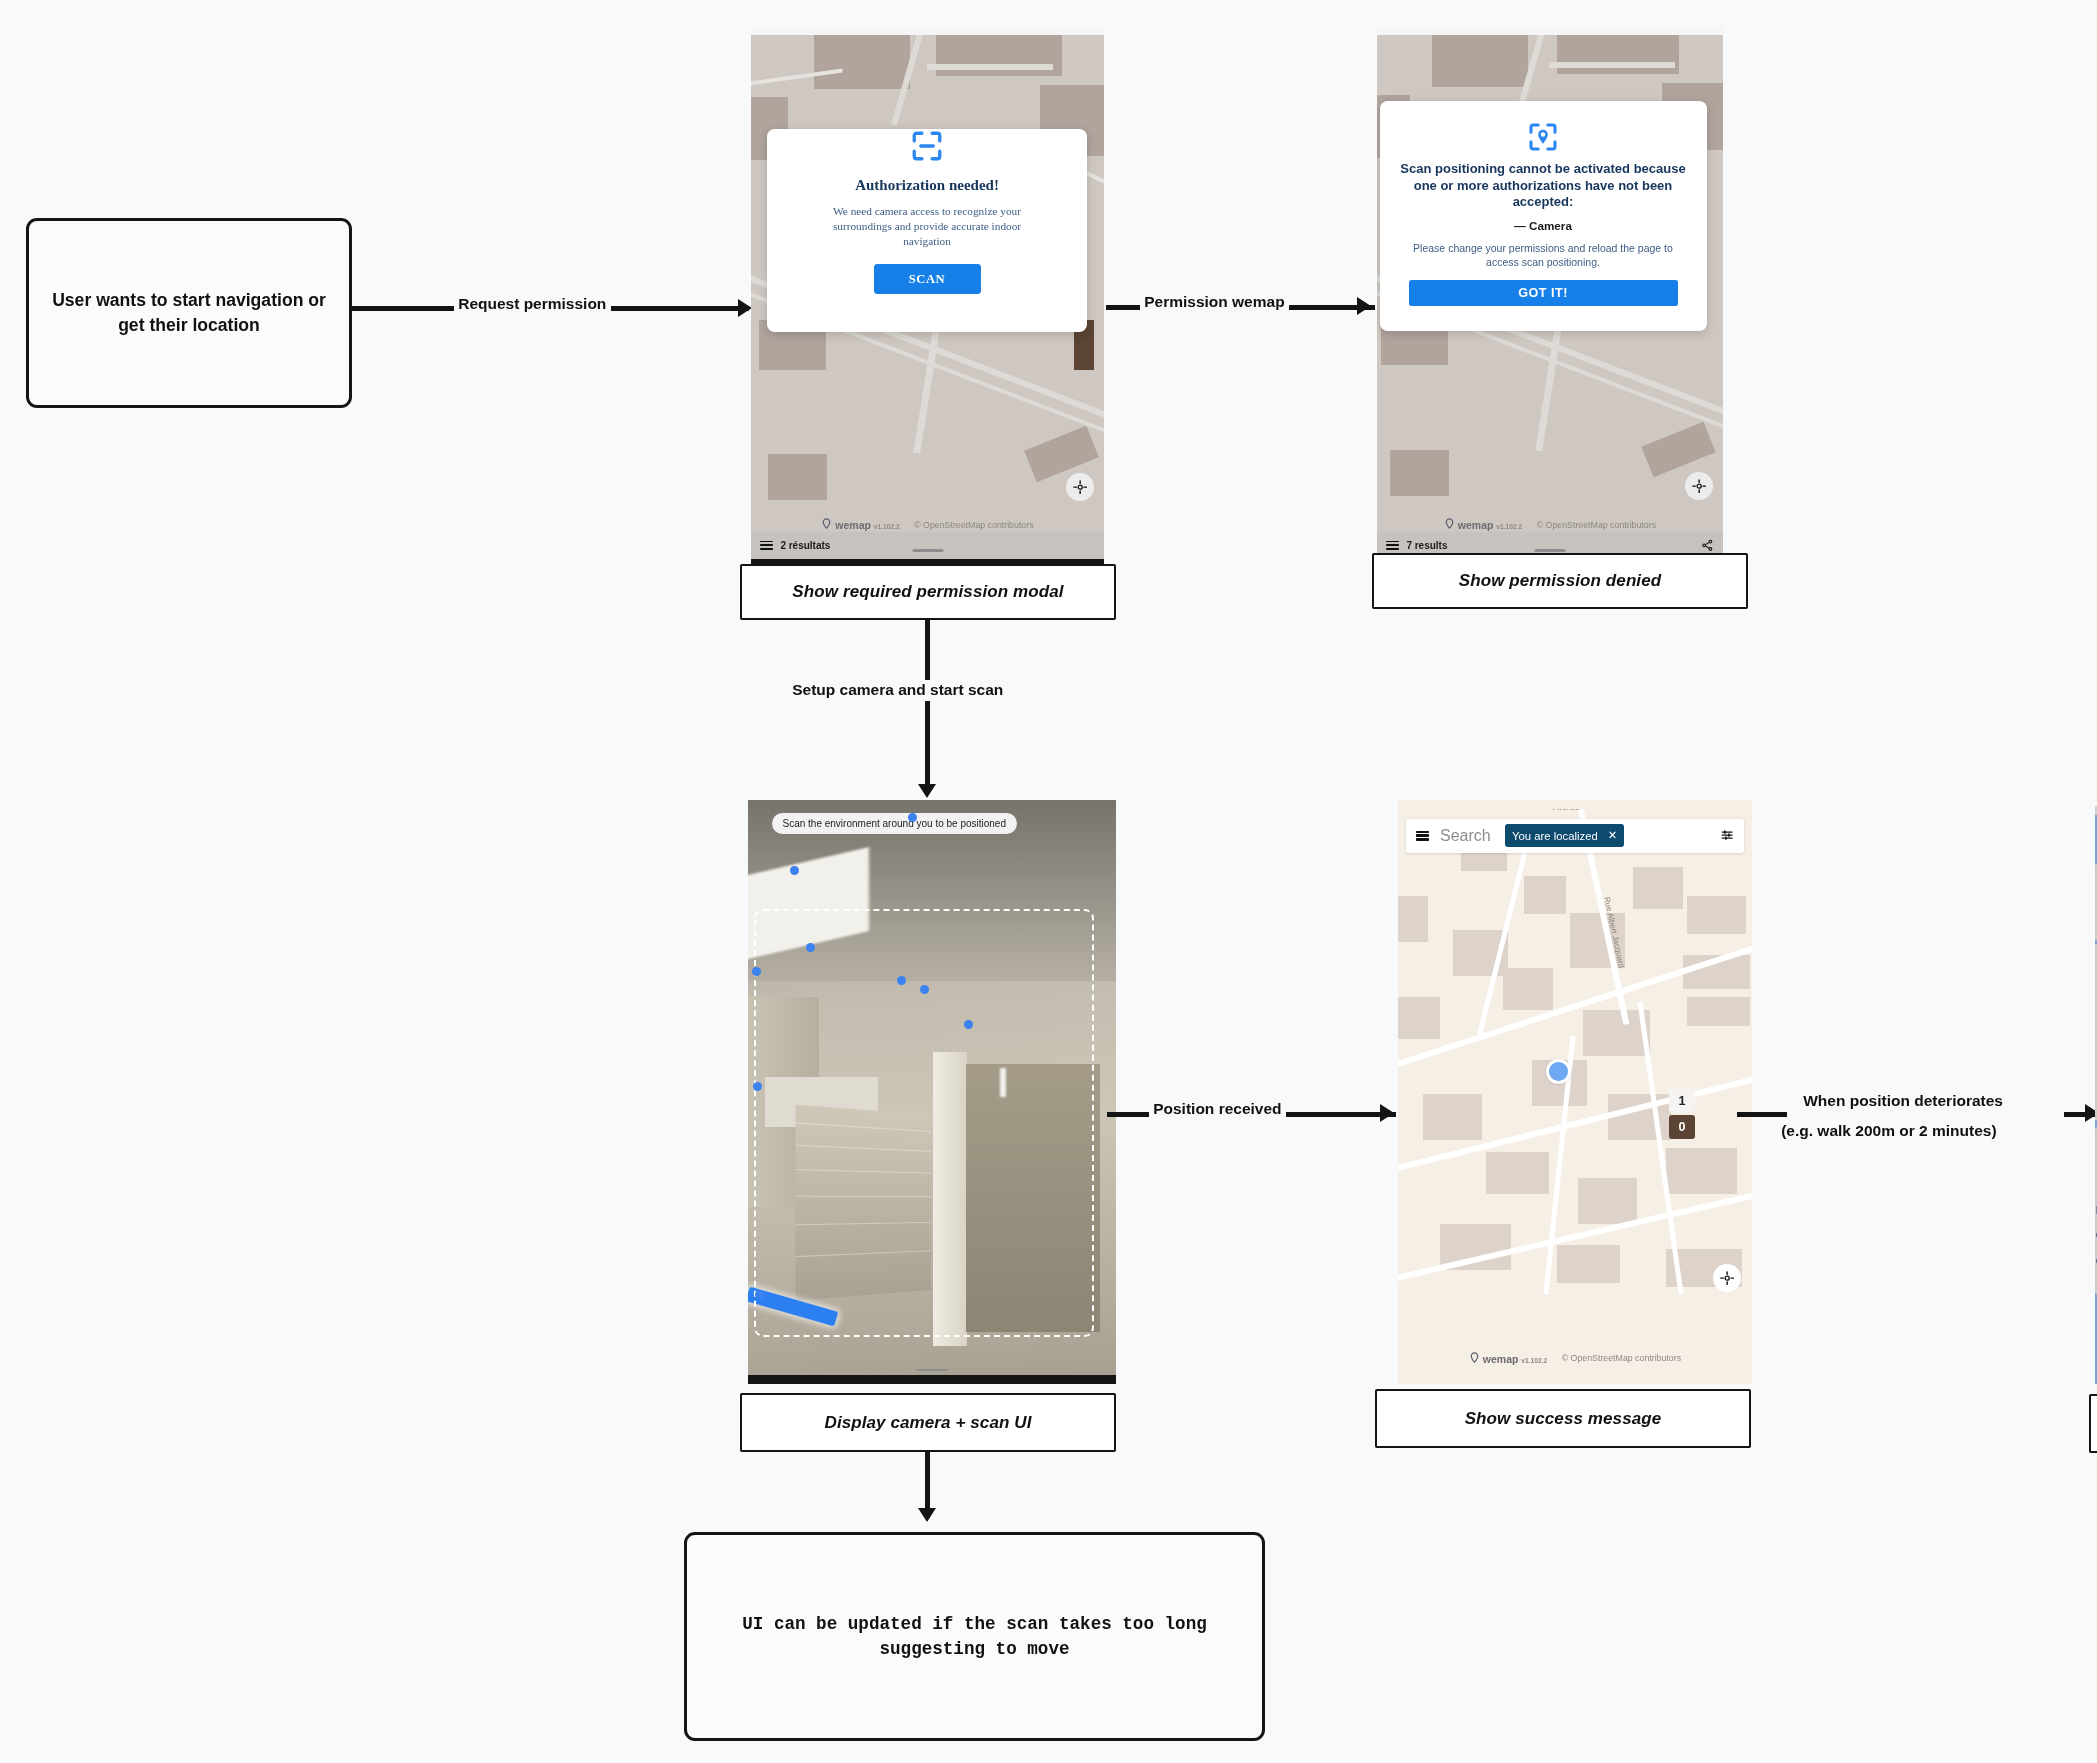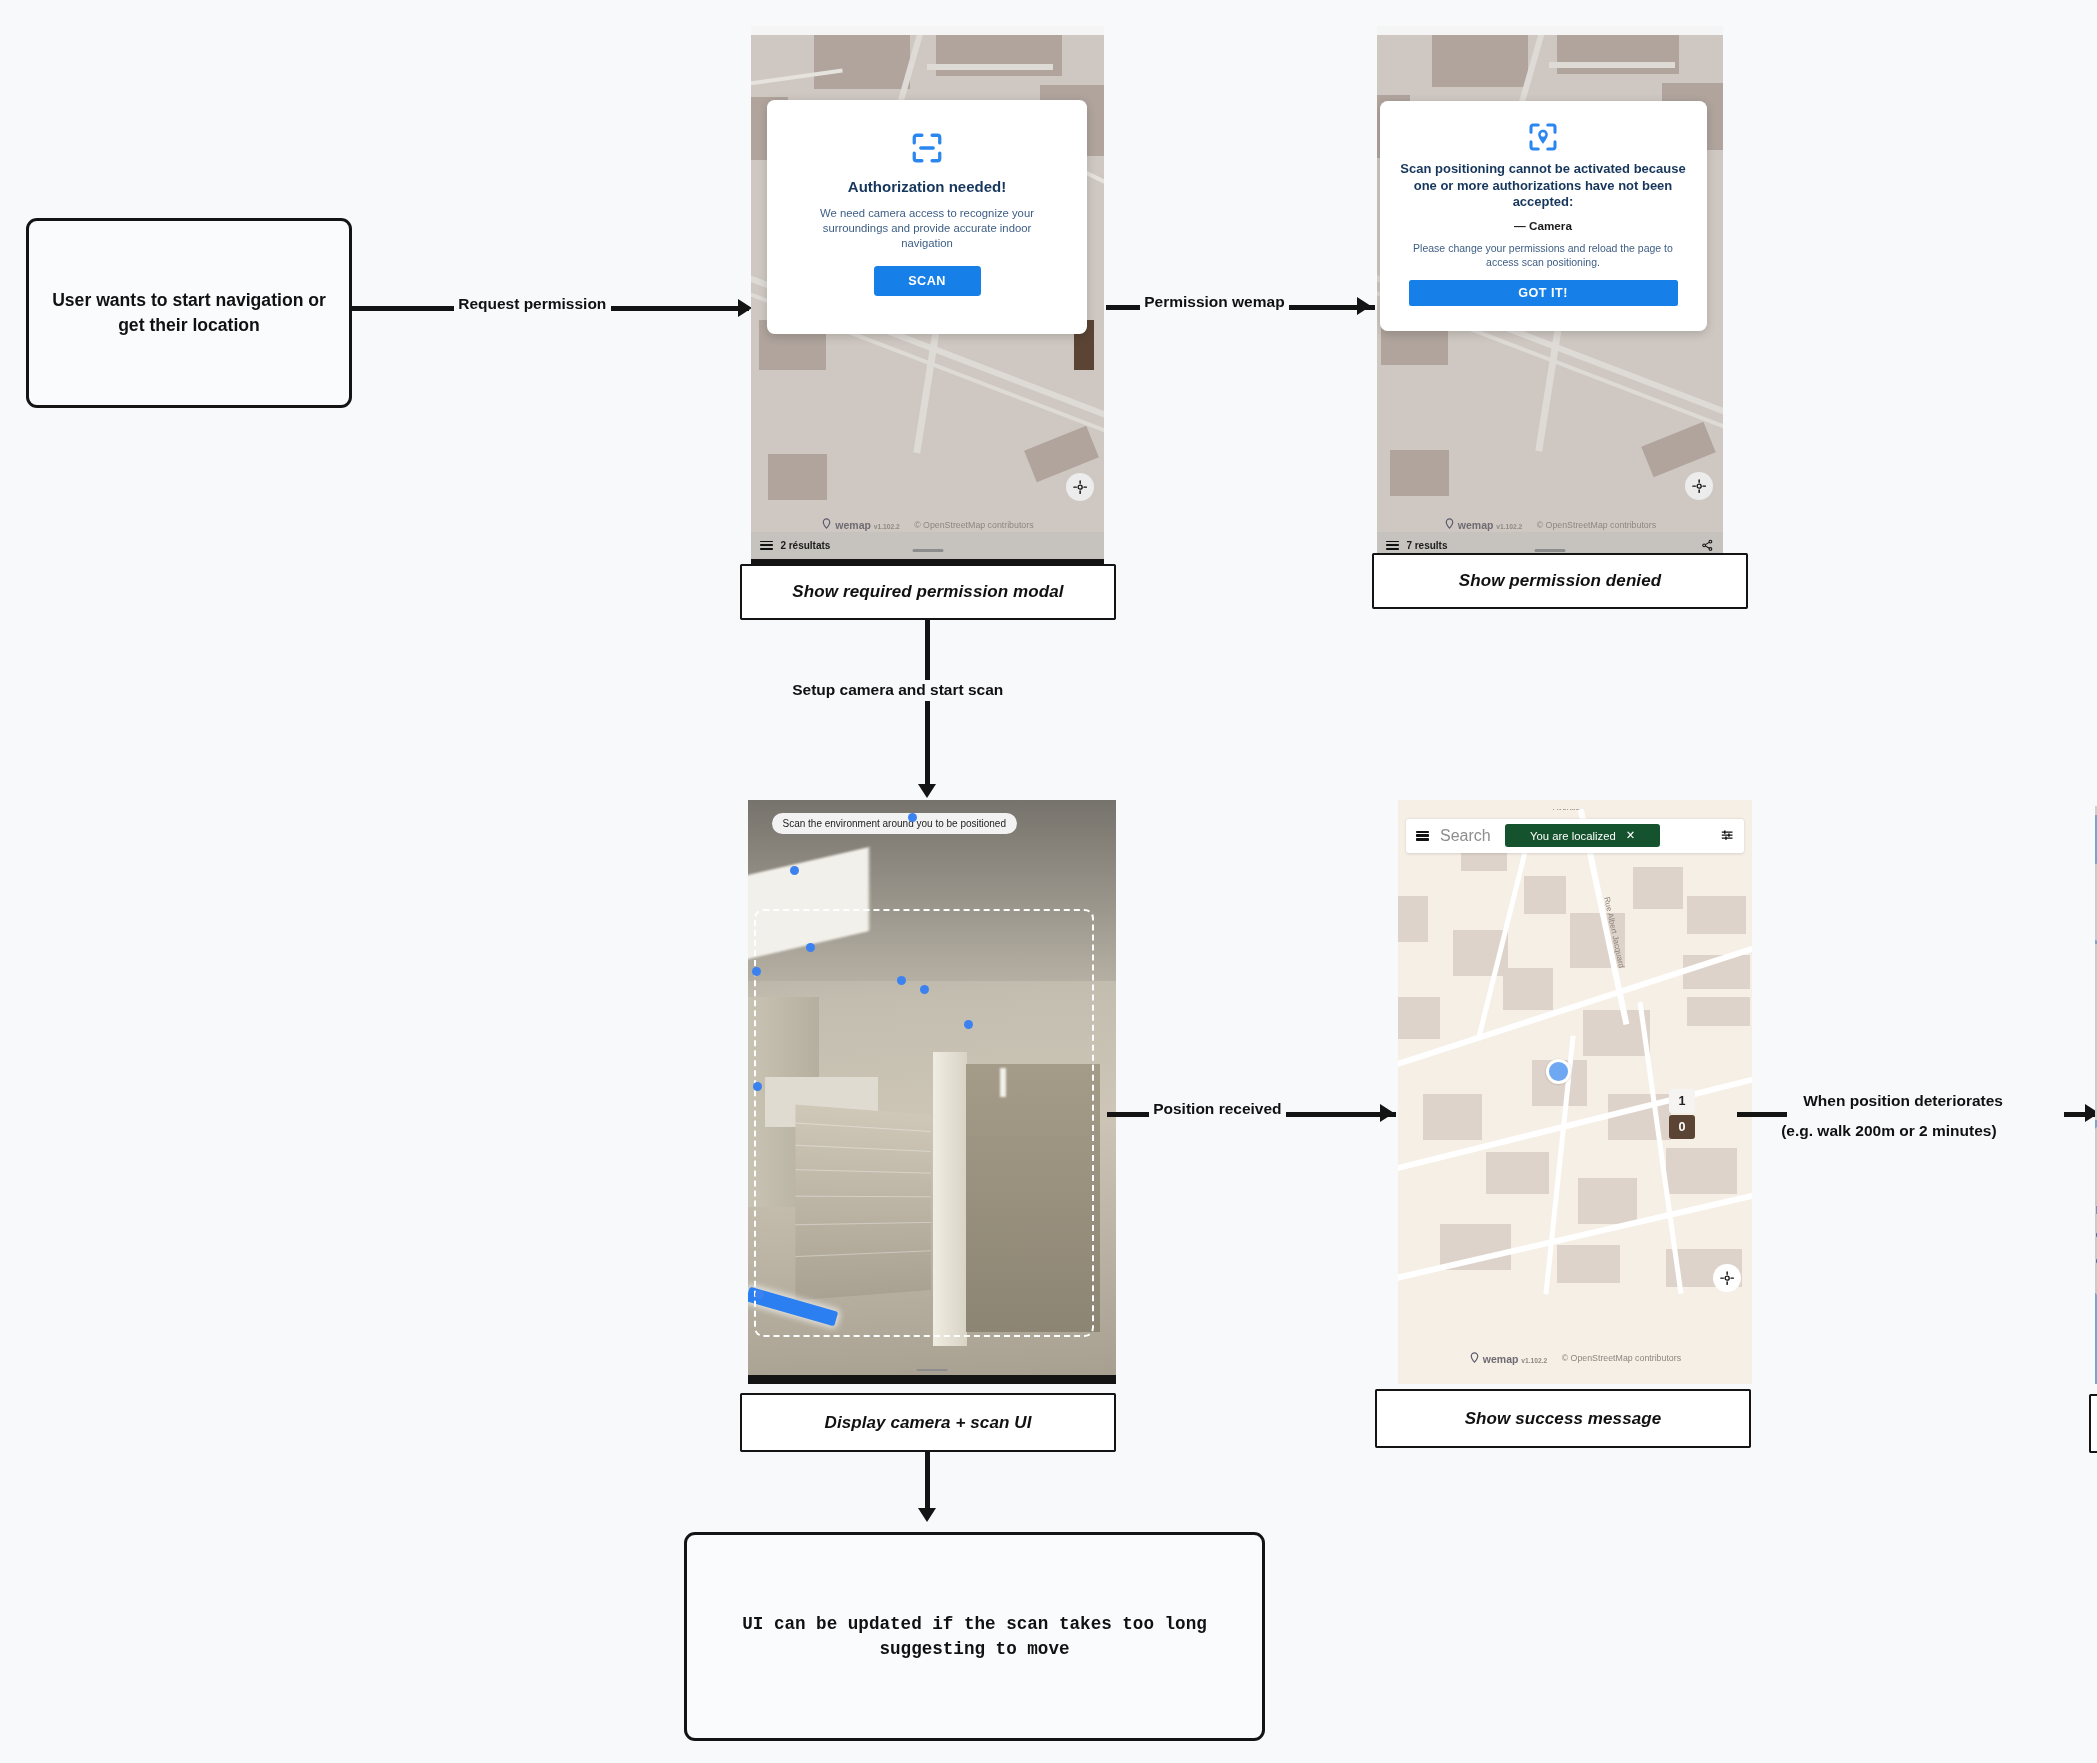--- a/index.html
+++ b/index.html
@@ -105,22 +105,22 @@
   .toast{position:absolute;background:#f2f2f2;border-radius:12.6px;
      padding:4.6px 11px;font-size:10px;color:#1c1c1c;white-space:nowrap;}
 
   
   .map4{position:absolute;inset:0;background:#f6efe6;}
   .b4{position:absolute;background:#ded3ca;}
   .r4{position:absolute;background:#ffffff;}
   .topbar4{position:absolute;left:7.6px;right:7.6px;top:18.5px;height:34px;background:#fff;
      border-radius:2.9px;box-shadow:0 0.8px 2.9px rgba(0,0,0,.13);
      display:flex;align-items:center;padding:0 10px;gap:11px;}
-  .chip-green{background:#14532d;color:#fff;border-radius:2.9px;
-     padding:5px 25px;display:flex;align-items:center;gap:10px;
+  .chip-green{background:#0c4a6e;color:#fff;border-radius:2.9px;
+     padding:5px 7px;display:flex;align-items:center;gap:10px;
      font-size:11.3px;white-space:nowrap;}
   .userpin{position:absolute;width:18.5px;height:18.5px;border-radius:50%;
      background:#6fa8f2;border:3.8px solid #ffffff;box-shadow:0 0.4px 2.1px rgba(0,0,0,.2);}
   .floorbtn{position:absolute;width:26px;height:23.5px;border-radius:2.9px;
      display:flex;align-items:center;justify-content:center;font-size:12.6px;font-weight:bold;}
   .streetlbl{position:absolute;color:#8d857c;font-size:8px;white-space:nowrap;}
 
   
   .world{position:absolute;inset:0;background:#7ba2d0;}
   .land{position:absolute;background:#c9cbcb;}
@@ -188,21 +188,21 @@
       <span class="hamb" style="width:12.6px;height:9.2px;">
         <i style="height:1.7px;"></i>
           <i style="height:1.7px;"></i>
           <i style="height:1.7px;"></i>
       </span>
       <span>2 résultats</span>
     </div>
     <div class="grabber"></div>
     <div class="navbar"></div>
 
-    <div class="modal" style="left:16px;top:74px;width:320px;height:203px;padding-top:31px;">
+    <div class="modal" style="left:16px;top:103px;width:320px;height:203px;font-family:Liberation Serif, serif;">
       <span style="margin-bottom:12.6px;">
         <svg width="34" height="34" viewBox="0 0 24 24">
           <path d="M3 8.4V4.6A1.6 1.6 0 0 1 4.6 3H8.4M15.6 3h3.8A1.6 1.6 0 0 1 21 4.6v3.8M21 15.6v3.8a1.6 1.6 0 0 1-1.6 1.6h-3.8M8.4 21H4.6A1.6 1.6 0 0 1 3 19.4v-3.8" fill="none" stroke="#2b86f0" stroke-width="2.3" stroke-linecap="round"></path>
           <path d="M7.6 12h8.8" fill="none" stroke="#2b86f0" stroke-width="2.3" stroke-linecap="round"></path>
         </svg>
       </span>
       <div class="m-title" style="font-size:15px;margin-bottom:9.2px;">Authorization needed!</div>
       <div class="m-body" style="font-size:11.3px;width:235px;margin-bottom:15px;">We need camera access to recognize your surroundings and provide accurate indoor navigation</div>
       <div class="m-btn" style="width:107px;height:30px;border-radius:3.4px;font-size:12.6px;">SCAN</div>
     </div>

